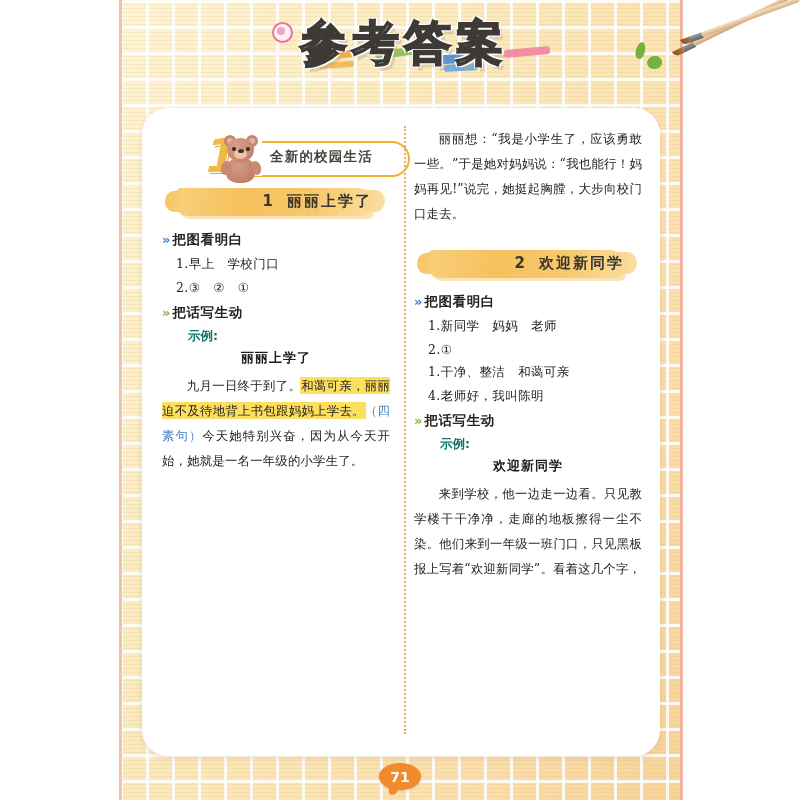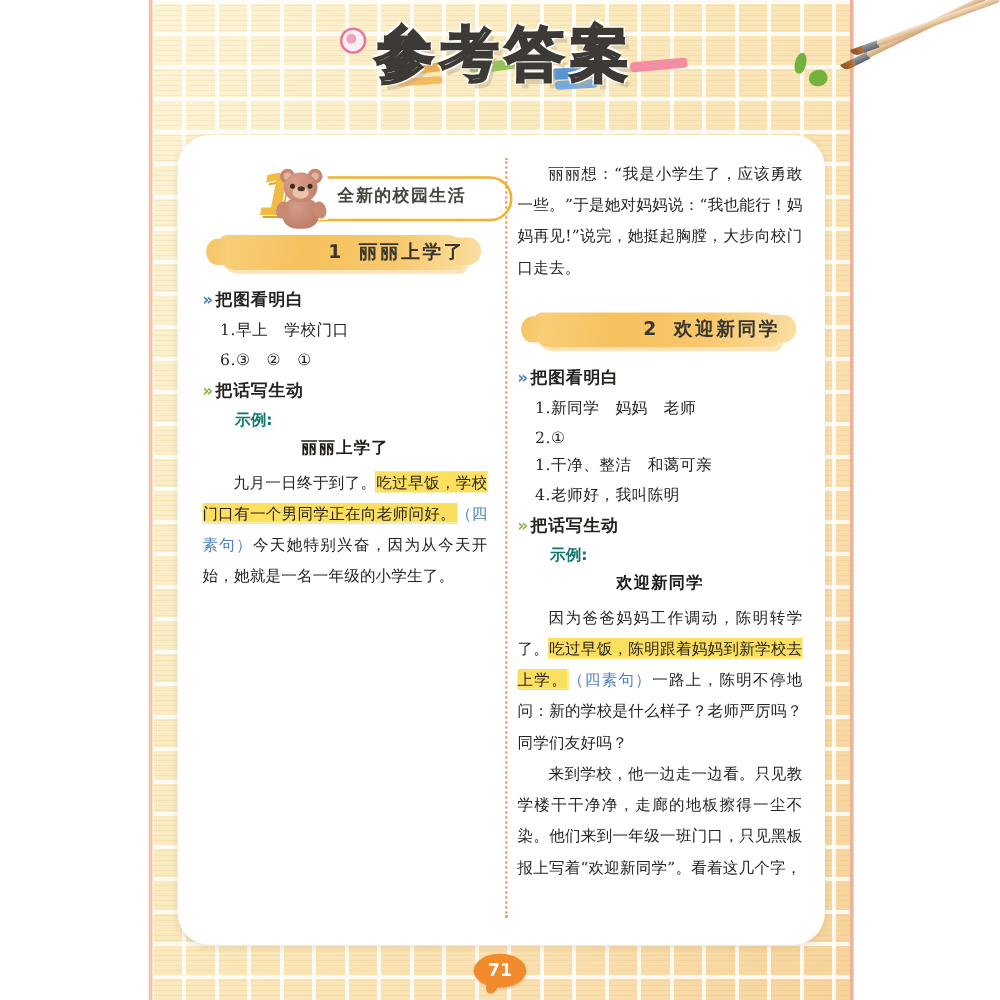--- a/index.html
+++ b/index.html
@@ -241,31 +241,31 @@
         <div class="ltxt">
           <span class="lnum">1</span><span>丽丽上学了</span>
         </div>
       </div>
 
       <div class="sec">
         <span class="chev">»</span>
         <span class="stxt">把图看明白</span>
       </div>
       <div class="ansline">1.早上　学校门口</div>
-      <div class="ansline">6.③　②　①</div>
+      <div class="ansline">2.③　②　①</div>
 
       <div class="sec">
         <span class="chev green">»</span>
         <span class="stxt">把话写生动</span>
       </div>
       <div class="eg">示例:</div>
       <div class="esstitle">丽丽上学了</div>
 
       <div class="body-text">
-        <p><span>九月一日终于到了。</span><span class="hl">吃过早饭，学校门口有一个男同学正在向老师问好。</span><span class="blue">（四素句）</span><span>今天她特别兴奋，因为从今天开始，她就是一名一年级的小学生了。</span></p>
+        <p><span>九月一日终于到了。</span><span class="hl">和蔼可亲，丽丽迫不及待地背上书包跟妈妈上学去。</span><span class="blue">（四素句）</span><span>今天她特别兴奋，因为从今天开始，她就是一名一年级的小学生了。</span></p>
       </div>
 
     </div>
 
     <div class="col col-right">
 
       <div class="body-text" style="margin-top:4px;">
         <p><span>丽丽想：“我是小学生了，应该勇敢一些。”于是她对妈妈说：“我也能行！妈妈再见!”说完，她挺起胸膛，大步向校门口走去。</span></p>
       </div>
 
@@ -288,21 +288,20 @@
       <div class="ansline">4.老师好，我叫陈明</div>
 
       <div class="sec">
         <span class="chev green">»</span>
         <span class="stxt">把话写生动</span>
       </div>
       <div class="eg">示例:</div>
       <div class="esstitle">欢迎新同学</div>
 
       <div class="body-text">
-        <p><span>因为爸爸妈妈工作调动，陈明转学了。</span><span class="hl">吃过早饭，陈明跟着妈妈到新学校去上学。</span><span class="blue">（四素句）</span><span>一路上，陈明不停地问：新的学校是什么样子？老师严厉吗？同学们友好吗？</span></p>
         <p><span>来到学校，他一边走一边看。只见教学楼干干净净，走廊的地板擦得一尘不染。他们来到一年级一班门口，只见黑板报上写着“欢迎新同学”。看着这几个字，</span></p>
       </div>
 
     </div>
   </div>
 
   <div class="pagenum">
     <span>71</span>
   </div>
 

